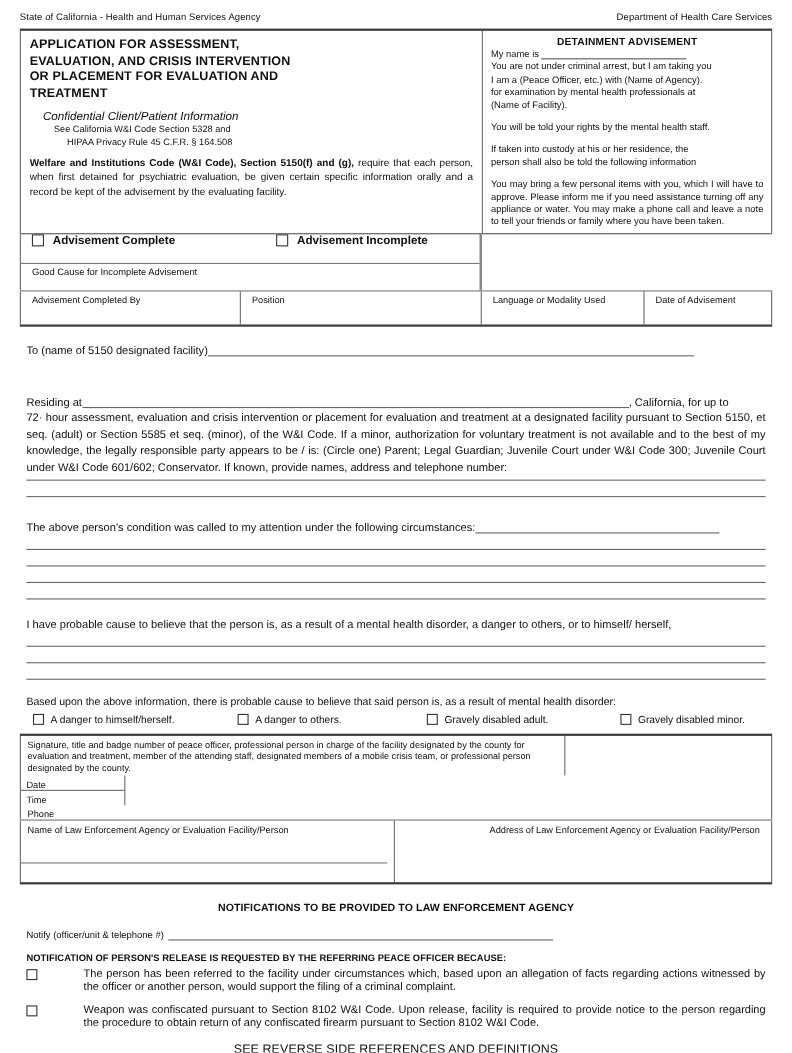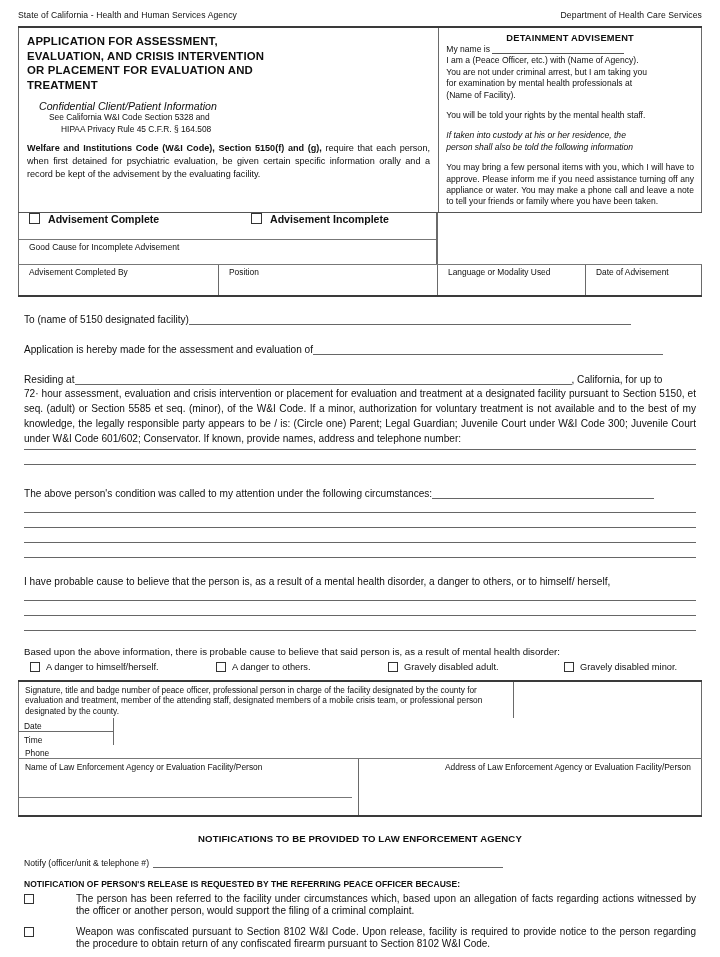--- a/index.html
+++ b/index.html
@@ -19,21 +19,21 @@
     overflow: hidden;
   }
   .inner {
     position: absolute;
     left: 18px;
     top: 0;
     width: 684px;
     height: 957px;
   }
   .bold { font-weight: bold; }
-  .ital { font-style: italic; }
+  .ital { }
 
   .agency-line {
     display: flex;
     justify-content: space-between;
     font-size: 8.6px;
     padding-top: 10px;
     padding-bottom: 6px;
     letter-spacing: .1px;
   }
 
@@ -329,22 +329,22 @@
     </div>
 
     <div class="hdr-divider"></div>
 
     <div class="hdr-right">
       <div class="det-title">DETAINMENT ADVISEMENT</div>
       <div class="det-p">
         <span>My name is</span>
         <span class="nameline"></span>
       </div>
+      <div class="det-p">You are not under criminal arrest, but I am taking you</div>
       <div class="det-p">I am a (Peace Officer, etc.) with (Name of Agency).</div>
-      <div class="det-p">You are not under criminal arrest, but I am taking you</div>
       <div class="det-p">for examination by mental health professionals at</div>
       <div class="det-p">(Name of Facility).</div>
       <div class="det-gap"></div>
       <div class="det-p">You will be told your rights by the mental health staff.</div>
       <div class="det-gap"></div>
       <div class="det-p ital">If taken into custody at his or her residence, the</div>
       <div class="det-p ital">person shall also be told the following information</div>
       <div class="det-gap"></div>
       <div class="det-p just">You may bring a few personal items with you, which I will have to approve. Please inform me if you need assistance turning off any appliance or water. You may make a phone call and leave a note to tell your friends or family where you have been taken.</div>
     </div>
@@ -392,23 +392,20 @@
   <div class="hrule-thick"></div>
 
   <div style="padding:0 6px 0 6px;">
 
     <div style="height:16px;"></div>
     <div class="body-line">
       <span>To (name of 5150 designated facility)</span><span class="fill" style="width:442px;"></span>
     </div>
 
     <div style="height:17px;"></div>
-    <div class="body-line">
-      <span>Application is hereby made for the assessment and evaluation of</span><span class="fill" style="width:350px;"></span>
-    </div>
 
     <div style="height:17px;"></div>
     <div class="body-line">
       <span>Residing at</span><span class="fill" style="width:497px;"></span><span>, California, for up to</span>
     </div>
     <div class="para">72· hour assessment, evaluation and crisis intervention or placement for evaluation and treatment at a designated facility pursuant to Section 5150, et seq. (adult) or Section 5585 et seq. (minor), of the W&amp;I Code. If a minor, authorization for voluntary treatment is not available and to the best of my knowledge, the legally responsible party appears to be / is: (Circle one) Parent; Legal Guardian; Juvenile Court under W&amp;I Code 300; Juvenile Court under W&amp;I Code 601/602; Conservator. If known, provide names, address and telephone number:</div>
     <div style="height:2px;"></div>
     <div class="blankline"></div>
     <div style="height:14px;"></div>
     <div class="blankline"></div>

